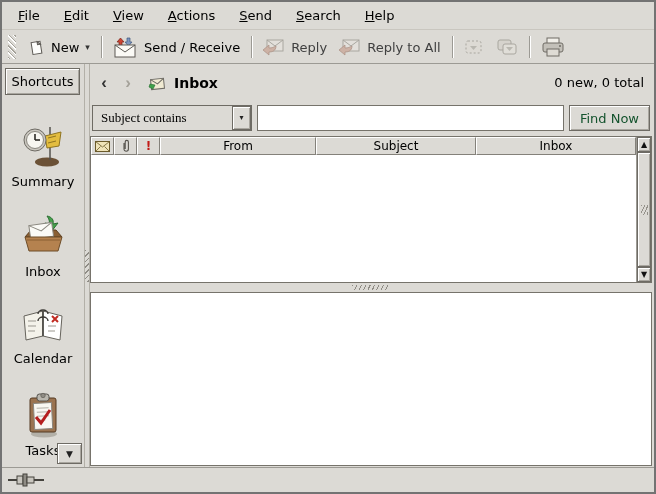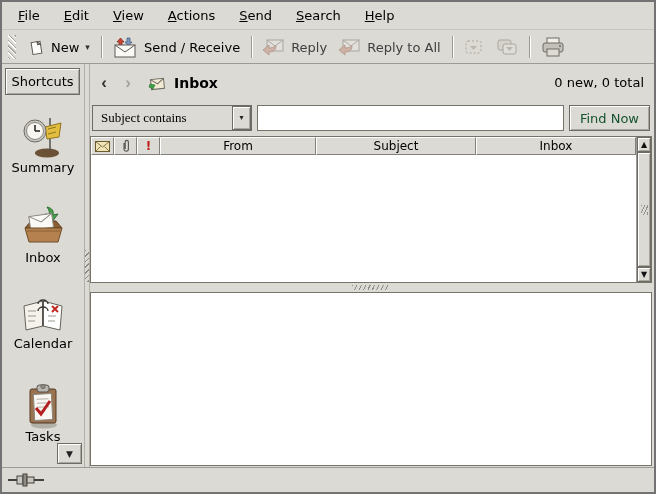--- a/index.html
+++ b/index.html
@@ -23,21 +23,21 @@
   .chev { font-size:9px; color:#333; line-height:1; }
 
   
   .content { position:absolute; left:0; top:62px; right:0; bottom:25px; }
 
   
   .sidebar { position:absolute; left:0; top:0; bottom:0; width:82px; background:#dcdad5; }
   .b3 { background:#dcdad5; border:1px solid #6e6b64; box-shadow:inset 1px 1px 0 #ffffff, inset -1px -1px 0 #a9a69f; }
   .shortcuts-btn { position:absolute; left:3px; top:4px; right:4px; height:27px; display:flex; align-items:center; justify-content:center; font-size:13px; }
   .side-items { position:absolute; left:0; top:36px; right:0; bottom:0; display:flex; flex-direction:column; align-items:center; padding-top:8px; }
-  .side-item { width:100%; height:91px; display:flex; flex-direction:column; align-items:center; justify-content:flex-start; padding-top:6px; }
+  .side-item { width:100%; height:91px; display:flex; flex-direction:column; align-items:center; justify-content:center; gap:5px; padding-top:6px; }
   .side-item .lbl { font-size:13px; }
   .side-scroll { position:absolute; right:2px; bottom:3px; width:25px; height:21px; display:flex; align-items:center; justify-content:center; font-size:9px; color:#222; }
 
   
   .vsplit { position:absolute; left:82px; top:0; bottom:0; width:6px; background:#dcdad5; border-left:1px solid #b3b0a8; border-right:1px solid #b3b0a8; }
   .vsplit .grab { position:absolute; left:0; right:0; top:186px; height:32px; background:repeating-linear-gradient(135deg,#8f8c85 0 1px,transparent 1px 4px); }
 
   
   .main { position:absolute; left:88px; right:2px; top:0; bottom:0; }
 

